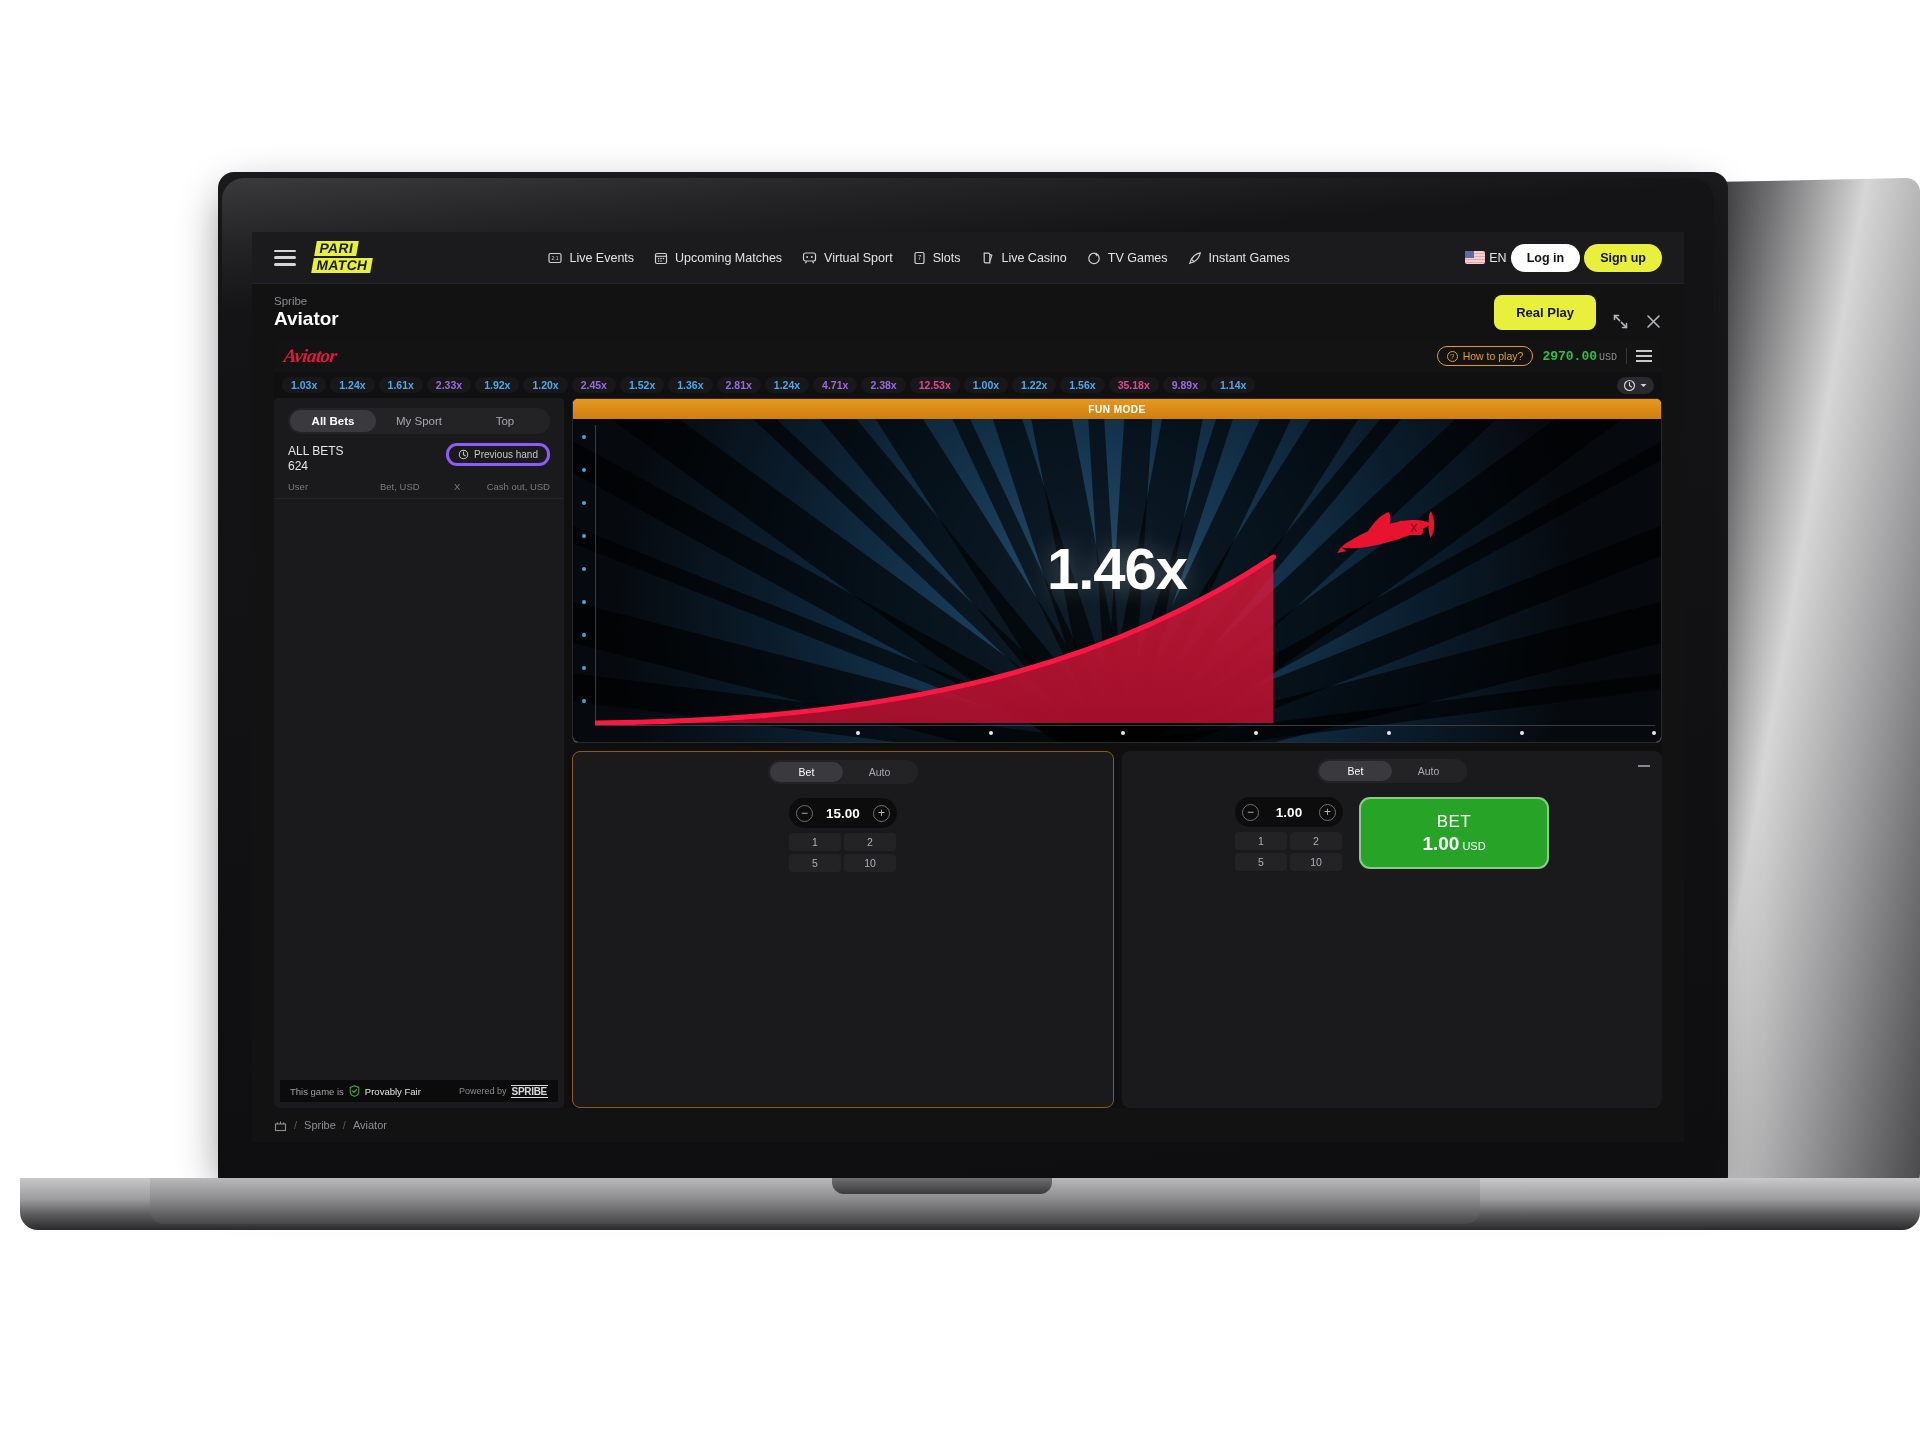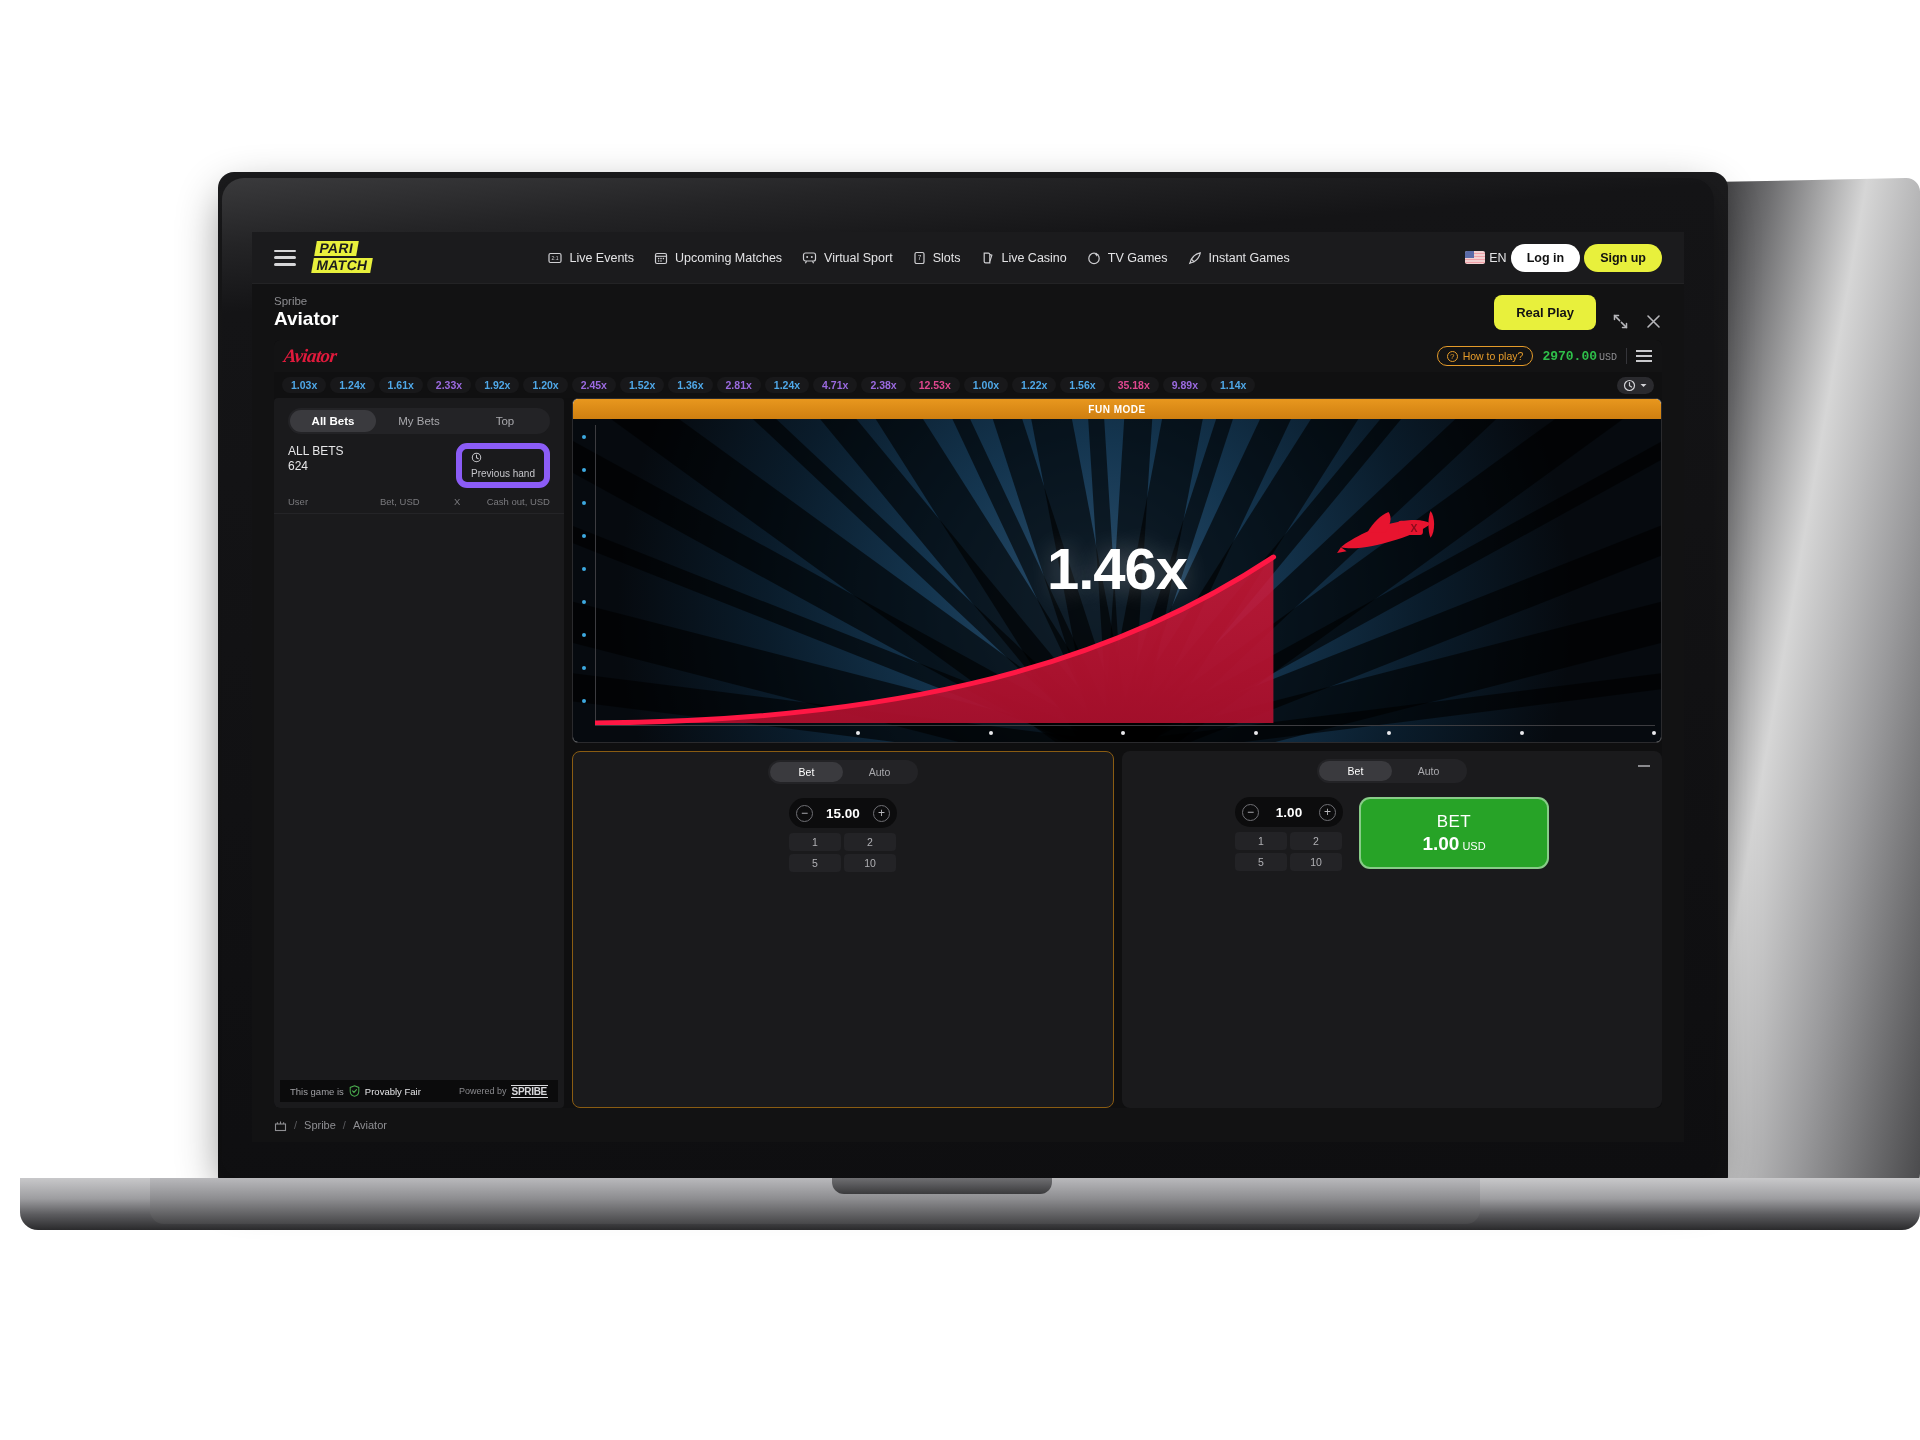--- a/index.html
+++ b/index.html
@@ -132,22 +132,22 @@
           flex-direction:column; border-radius:4px; }
   .tabs { display:flex; background:#232326; border-radius:14px; margin:10px 14px 0 14px;
           padding:2px; }
   .tab { flex:1; text-align:center; font-size:11.5px; color:#a8a8ac; padding:5px 0;
          border-radius:12px; cursor:pointer; }
   .tab.active { background:#3a3a3e; color:#fff; font-weight:700; }
   .allbets { display:flex; align-items:flex-start; justify-content:space-between;
              padding:9px 14px 4px 14px; }
   .allbets .lbl { color:#e6e6e8; font-size:12px; line-height:1.35; }
   .allbets .cnt { color:#e6e6e8; font-size:12px; }
-  .prevhand { display:flex; align-items:flex-start; gap:5px; border:6px solid #8b5cf6;
-              color:#c6c6ca; font-size:10px; padding:3px 9px; border-radius:11px; cursor:pointer;flex-direction:column; }
+  .prevhand { display:flex; align-items:flex-end; gap:5px; border:3px solid #8b5cf6;
+              color:#c6c6ca; font-size:10px; padding:3px 9px; border-radius:11px; cursor:pointer; }
   .colhead { display:flex; padding:4px 14px 6px 14px; color:#7a7a7e; font-size:9.5px;
              border-bottom:1px solid #242427; }
   .colhead .c-user { flex:1 1 auto; }
   .colhead .c-bet { width:74px; text-align:left; }
   .colhead .c-x { width:22px; }
   .colhead .c-cash { width:74px; text-align:right; }
   .betlist { flex:1 1 auto; }
   .fairbar { height:22px; background:#0b0b0c; display:flex; align-items:center;
              justify-content:space-between; padding:0 10px; margin:0 6px 6px 6px; }
   .fair-l { display:flex; align-items:center; gap:5px; color:#a0a0a4; font-size:9.5px; }
@@ -386,21 +386,21 @@
                 <path d="M1.5 3l3 3 3-3" fill="#d2d2d6"></path>
               </svg>
           </div>
         </div>
 
         <div class="gamebody">
 
           <div class="bets">
             <div class="tabs">
               <div class="tab active">All Bets</div>
-              <div class="tab">My Bets</div>
+              <div class="tab">My Sport</div>
               <div class="tab">Top</div>
             </div>
             <div class="allbets">
               <div>
                 <div class="lbl">ALL BETS</div>
                 <div class="cnt">624</div>
               </div>
               <div class="prevhand">
                 <svg width="11" height="11" viewBox="0 0 13 13">
                     <circle cx="6.5" cy="6.5" r="5" fill="none" stroke="#c6c6ca" stroke-width="1.2"></circle>

